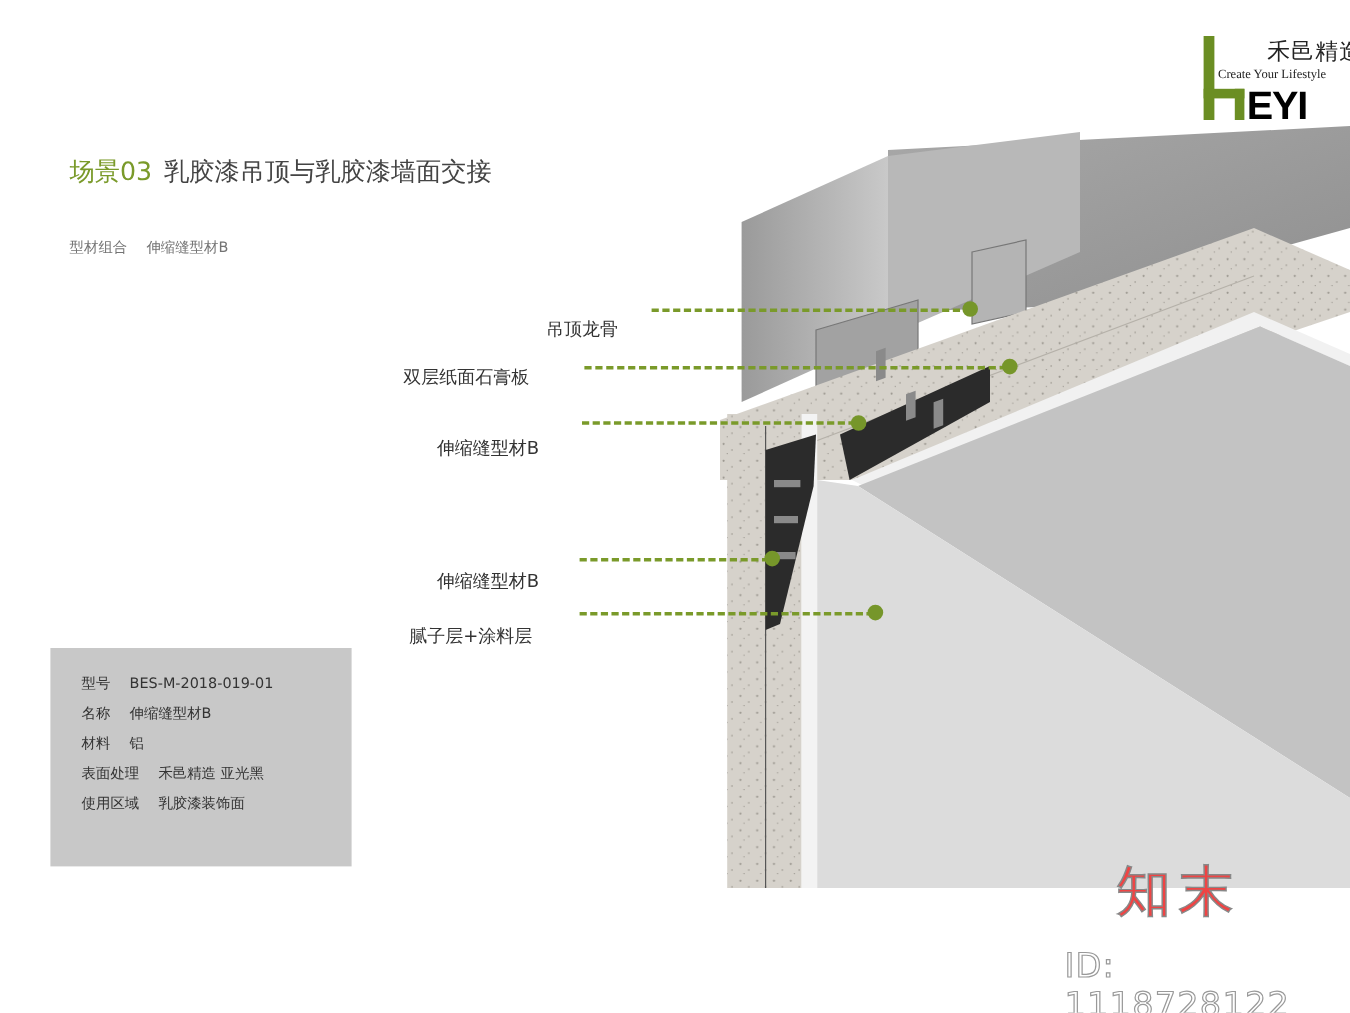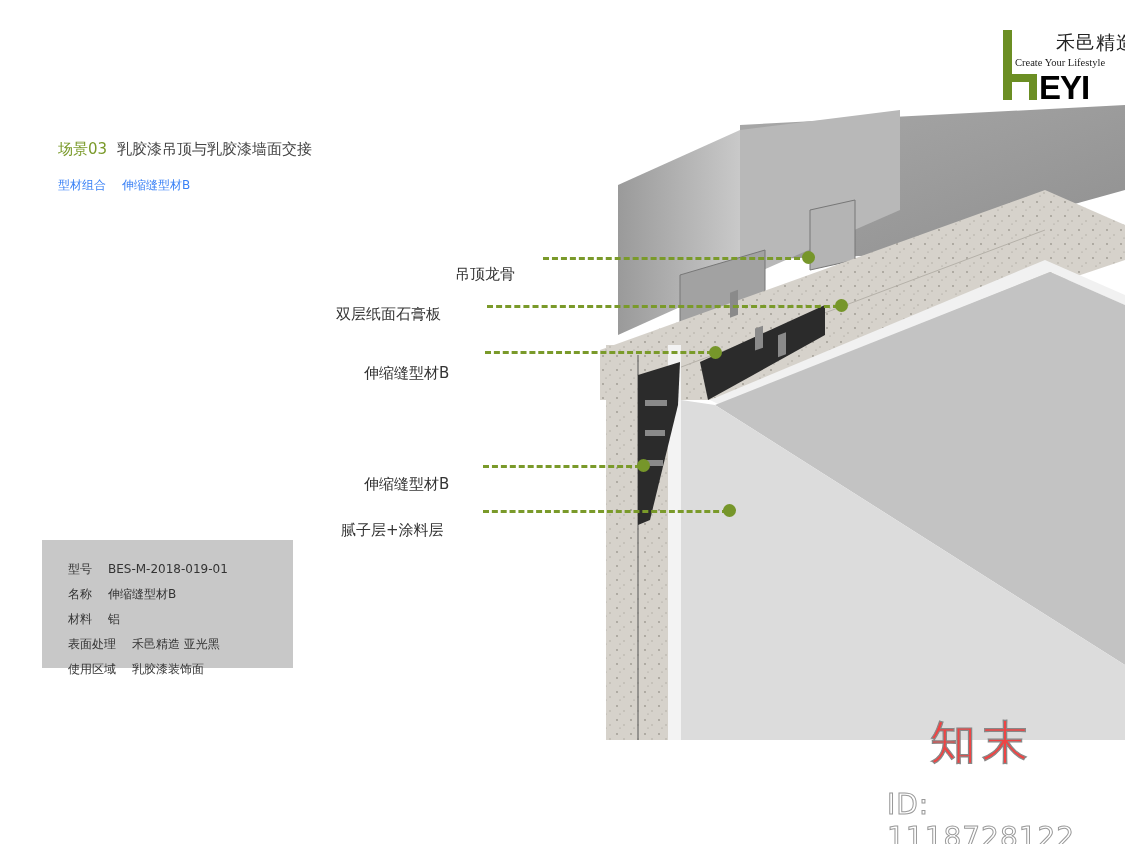--- a/index.html
+++ b/index.html
@@ -9,28 +9,28 @@
     
     .logo { position: absolute; left: 1003px; top: 30px; width: 95px; height: 70px; }
     .logo .h-bar-left { position: absolute; left: 0; top: 0; width: 9px; height: 70px; background: #6b8e23; }
     .logo .h-bar-mid { position: absolute; left: 0; top: 44px; width: 34px; height: 8px; background: #6b8e23; }
     .logo .h-bar-right { position: absolute; left: 26px; top: 44px; width: 8px; height: 26px; background: #6b8e23; }
     .logo .cn { position: absolute; left: 13px; top: 0; font-size: 19px; color: #222; letter-spacing: 1px; white-space: nowrap; margin-left: 40px; }
     .logo .en { position: absolute; left: 12px; top: 27px; font-family: "Liberation Serif", serif; font-size: 10.5px; color: #222; white-space: nowrap; }
     .logo .eyi { position: absolute; left: 36px; top: 46px; font-family: "Liberation Sans", sans-serif; font-weight: bold; font-size: 33px; line-height: 24px; color: #000000; letter-spacing: -1px; }
 
     
-    .title { position: absolute; left: 58px; top: 140px; font-size: 15px; white-space: nowrap; }
+    .title { position: absolute; left: 58px; top: 129px; font-size: 21px; white-space: nowrap; }
     .title .scene { color: #7a9a2a; }
     .title .main { color: #444; margin-left: 10px; }
-    .subtitle { position: absolute; left: 58px; top: 177px; font-size: 12px; color: #3b82f6; white-space: nowrap; }
+    .subtitle { position: absolute; left: 58px; top: 198px; font-size: 12px; color: #737373; white-space: nowrap; }
     .subtitle span + span { margin-left: 16px; }
 
     
-    .info { position: absolute; left: 42px; top: 540px; width: 251px; height: 128px; background: #c8c8c8; padding: 19px 0 0 26px; }
+    .info { position: absolute; left: 42px; top: 540px; width: 251px; height: 182px; background: #c8c8c8; padding: 19px 0 0 26px; }
     .info .row { font-size: 12px; color: #333; height: 25px; line-height: 20px; white-space: nowrap; }
     .info .k { display: inline-block; margin-right: 16px; }
 
     
     .illus { position: absolute; left: 600px; top: 100px; width: 525px; height: 640px; }
 
     
     .label { position: absolute; font-size: 15px; color: #333; white-space: nowrap; text-align: right; margin-top: 17px; }
     .leader { position: absolute; height: 0; border-top: 3px dashed #7a9a2a; }
     .dot { position: absolute; width: 13px; height: 13px; border-radius: 50%; background: #76962a; }

